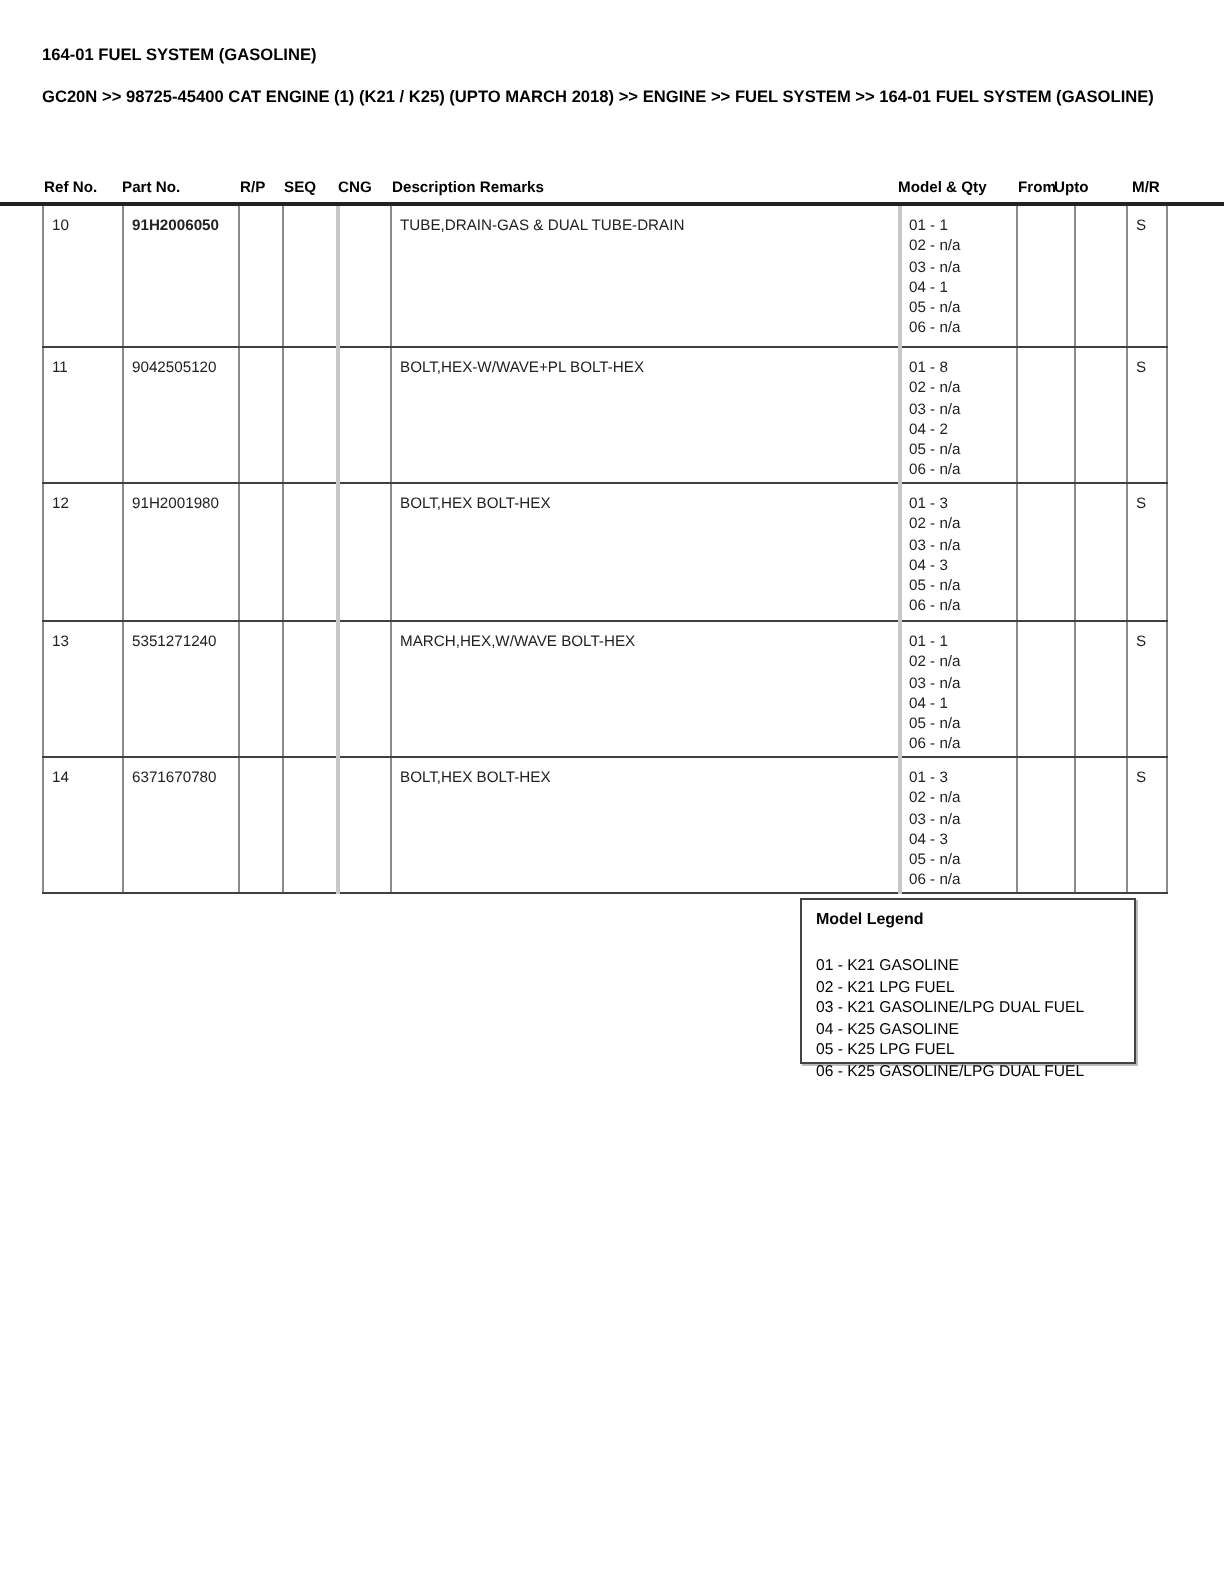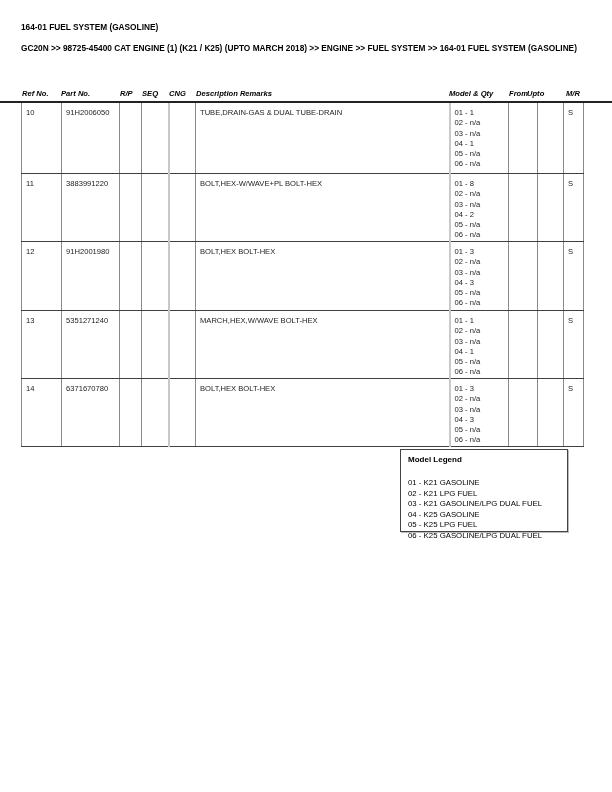--- a/index.html
+++ b/index.html
@@ -11,21 +11,20 @@
     position: absolute; left: 21px; top: 22px;
     font-size: 8.3px; font-weight: bold;
   }
   .breadcrumb {
     position: absolute; left: 21px; top: 43px; width: 560px;
     font-size: 8.3px; font-weight: bold; line-height: 10px;
   }
   .col-header {
     position: absolute; top: 89px; font-size: 7.6px; font-weight: bold;
     white-space: nowrap;
-    font-style: italic;
   }
   .header-rule {
     position: absolute; left: 0; top: 101px; width: 612px; height: 2px;
     background: #222;
   }
   table.parts {
     position: absolute; left: 21px; top: 103px;
     border-collapse: collapse; table-layout: fixed;
     font-size: 7.6px;
   }
@@ -79,40 +78,40 @@
     <col style="width:27px">
       <col style="width:254px">
       <col style="width:59px">
       <col style="width:29px">
     <col style="width:26px">
       <col style="width:20px">
   </colgroup>
   <tbody id="rows">
       <tr style="height: 70px;">
         <td style="height: 65px;">10</td>
-        <td style="height: 65px;">91H2006050</td>
+        <td style="height: 65px; font-weight: bold;">91H2006050</td>
         <td style="height: 65px;"></td>
         <td class="gap" style="height: 65px;"></td>
         <td style="height: 65px;"></td>
         <td class="gap" style="height: 65px;">TUBE,DRAIN-GAS &amp; DUAL TUBE-DRAIN</td>
         <td style="height: 65px;">
           <span class="mq-line">01 - 1</span>
           <span class="mq-line">02 - n/a</span>
           <span class="mq-line">03 - n/a</span>
           <span class="mq-line">04 - 1</span>
           <span class="mq-line">05 - n/a</span>
           <span class="mq-line">06 - n/a</span>
         </td>
         <td style="height: 65px;"></td>
         <td style="height: 65px;"></td>
         <td style="height: 65px;">S</td>
       </tr>
       <tr style="height: 67px;">
         <td style="height: 62px;">11</td>
-        <td style="height: 62px;">3883991220</td>
+        <td style="height: 62px;">9042505120</td>
         <td style="height: 62px;"></td>
         <td class="gap" style="height: 62px;"></td>
         <td style="height: 62px;"></td>
         <td class="gap" style="height: 62px;">BOLT,HEX-W/WAVE+PL BOLT-HEX</td>
         <td style="height: 62px;">
           <span class="mq-line">01 - 8</span>
           <span class="mq-line">02 - n/a</span>
           <span class="mq-line">03 - n/a</span>
           <span class="mq-line">04 - 2</span>
           <span class="mq-line">05 - n/a</span>

